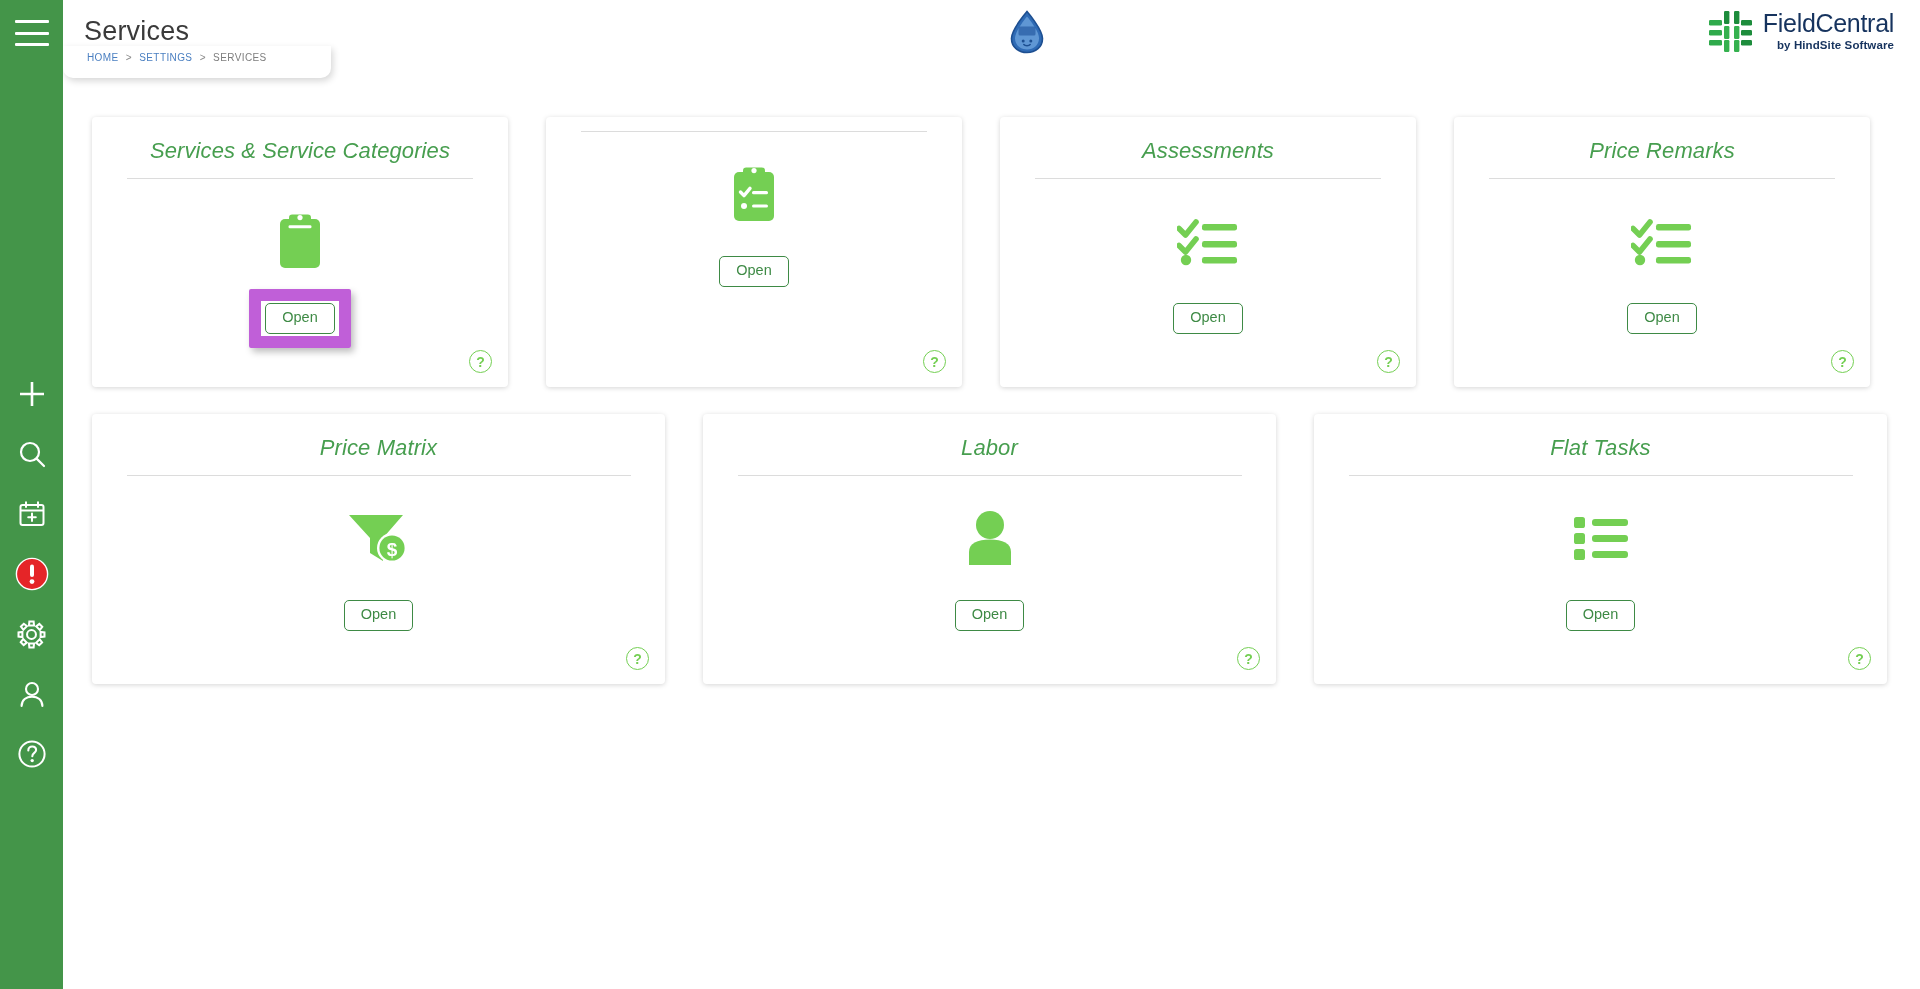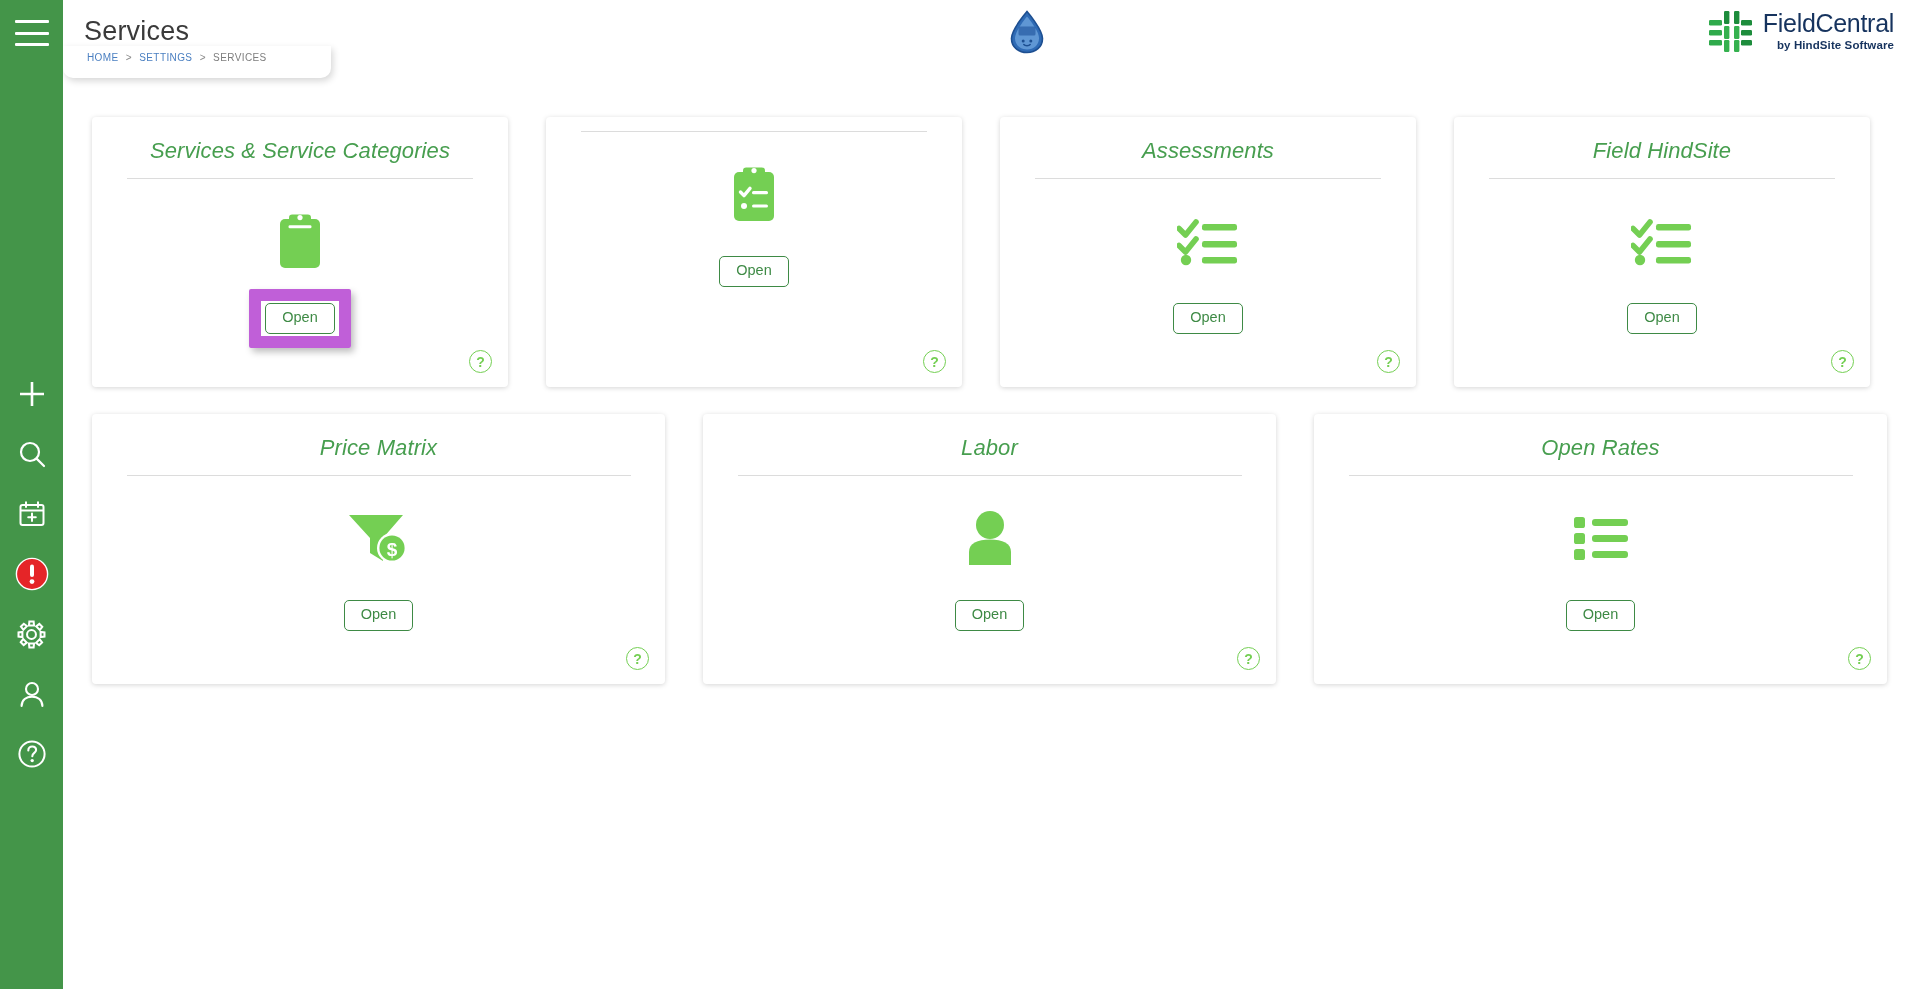--- a/index.html
+++ b/index.html
@@ -397,21 +397,21 @@
             <rect x="25" y="41" width="35" height="6.6" rx="2.4" fill="#74cf53"></rect>
           </svg>
         </div>
         <div class="card-actions">
           <button class="open-btn">Open</button>
         </div>
         <div class="help-badge">?</div>
       </section>
 
       <section class="card w-small">
-        <div class="card-title">Field HindSite</div>
+        <div class="card-title">Price Remarks</div>
         <div class="card-divider"></div>
         <div class="card-icon">
           <svg width="62" height="50" viewBox="0 0 62 50">
             <path d="M2 12.5 L8.5 19 L19 6" stroke="#74cf53" stroke-width="5.6" fill="none" stroke-linecap="round" stroke-linejoin="round"></path>
             <rect x="25" y="8" width="35" height="6.6" rx="2.4" fill="#74cf53"></rect>
             <path d="M2 29.5 L8.5 36 L19 23" stroke="#74cf53" stroke-width="5.6" fill="none" stroke-linecap="round" stroke-linejoin="round"></path>
             <rect x="25" y="25" width="35" height="6.6" rx="2.4" fill="#74cf53"></rect>
             <circle cx="9" cy="44" r="5.2" fill="#74cf53"></circle>
             <rect x="25" y="41" width="35" height="6.6" rx="2.4" fill="#74cf53"></rect>
           </svg>
@@ -452,21 +452,21 @@
             <path d="M5 56 V43 C5 34.2 13.3 30.5 26 30.5 C38.7 30.5 47 34.2 47 43 V56 Z" fill="#74cf53"></path>
           </svg>
         </div>
         <div class="card-actions">
           <button class="open-btn">Open</button>
         </div>
         <div class="help-badge">?</div>
       </section>
 
       <section class="card w-large">
-        <div class="card-title">Open Rates</div>
+        <div class="card-title">Flat Tasks</div>
         <div class="card-divider"></div>
         <div class="card-icon">
           <svg width="58" height="50" viewBox="0 0 58 50">
             <rect x="2" y="4" width="11" height="11" rx="2.6" fill="#74cf53"></rect>
             <rect x="20" y="6" width="36" height="7" rx="3" fill="#74cf53"></rect>
             <rect x="2" y="20" width="11" height="11" rx="2.6" fill="#74cf53"></rect>
             <rect x="20" y="22" width="36" height="7" rx="3" fill="#74cf53"></rect>
             <rect x="2" y="36" width="11" height="11" rx="2.6" fill="#74cf53"></rect>
             <rect x="20" y="38" width="36" height="7" rx="3" fill="#74cf53"></rect>
           </svg>

